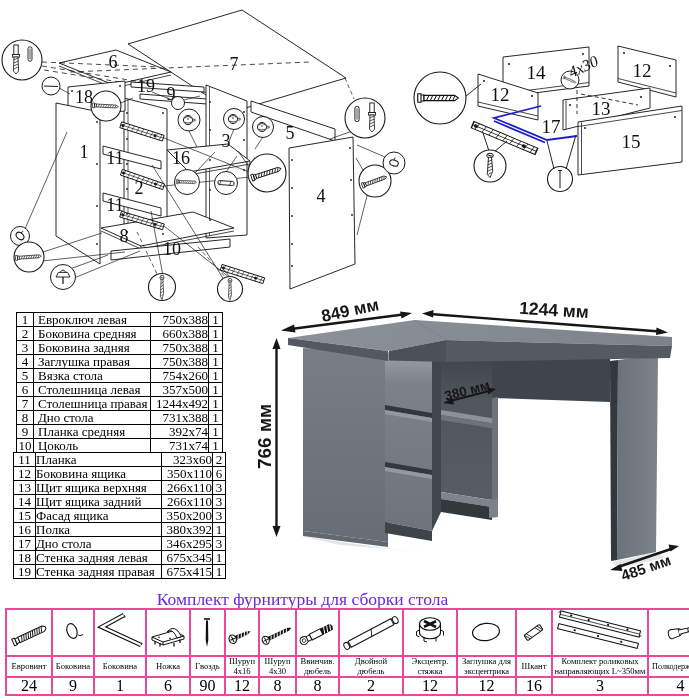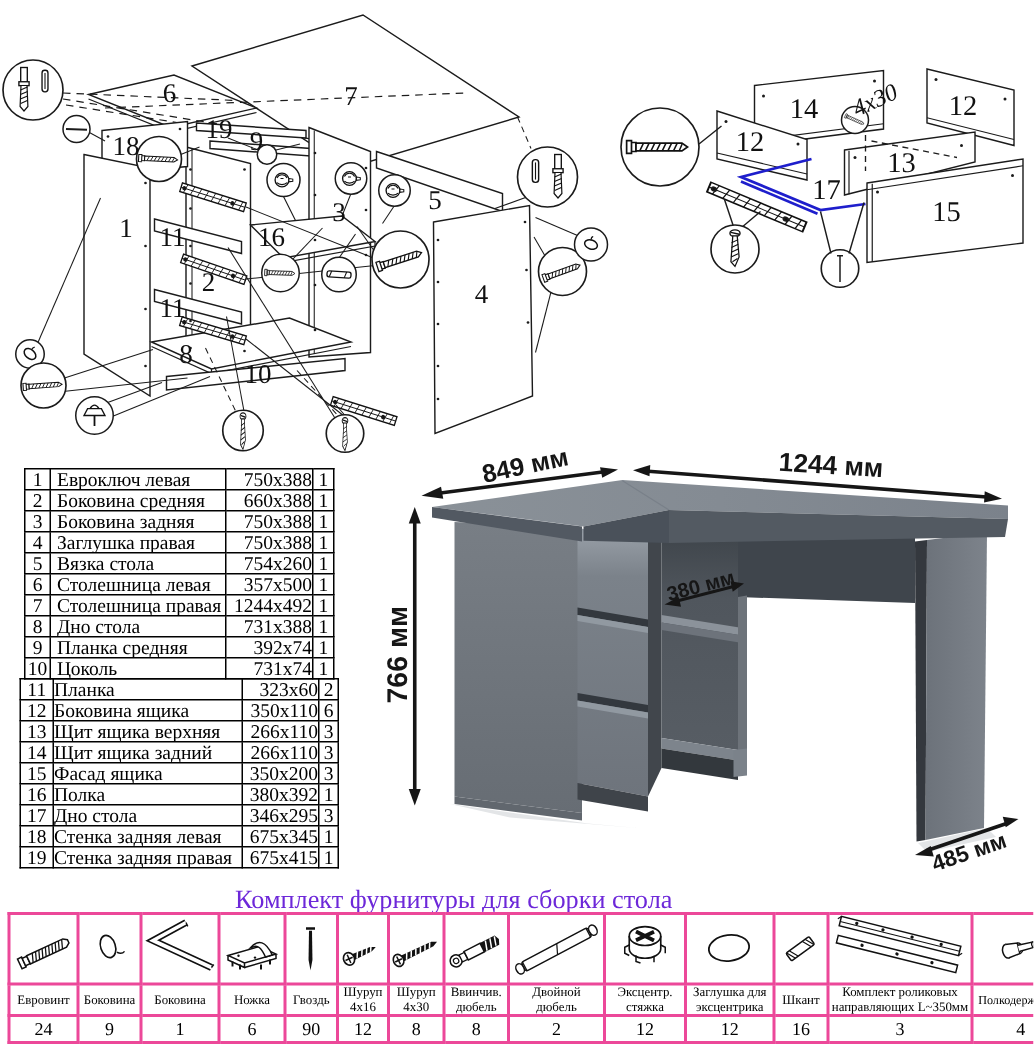--- a/index.html
+++ b/index.html
@@ -15,21 +15,21 @@
 .tbl .nmc{}
 .tbl .sz{text-align:right;}
 .tbl .q{text-align:center;}
 #title{position:absolute;left:130px;top:589px;width:345px;text-align:center;
  font-size:17.5px;font-family:"Liberation Serif",serif;color:#6d28d9;}
 #hw{position:absolute;left:5px;top:608px;border-collapse:collapse;table-layout:fixed;
  font-family:"Liberation Serif",serif;color:#000;}
 #hw td{border:2px solid #ec4899;padding:0;text-align:center;vertical-align:middle;overflow:hidden;}
 #hw .ic{height:45px;}
 #hw .nm{height:19px;font-size:8.6px;line-height:9.2px;}
-#hw .qt{height:15px;font-size:12px;line-height:16px;font-family:Liberation Serif, serif;}
+#hw .qt{height:15px;font-size:16px;line-height:16px;font-family:Liberation Serif, serif;}
 </style>
 </head>
 <body>
 <div id="page">
 
 <svg id="desk" width="689" height="700" viewBox="0 0 689 700">
 <defs>
 <linearGradient id="gTop" x1="0" y1="0" x2="1" y2="0">
  <stop offset="0" stop-color="#8a9198"></stop>
           <stop offset="0.5" stop-color="#848b93"></stop>

